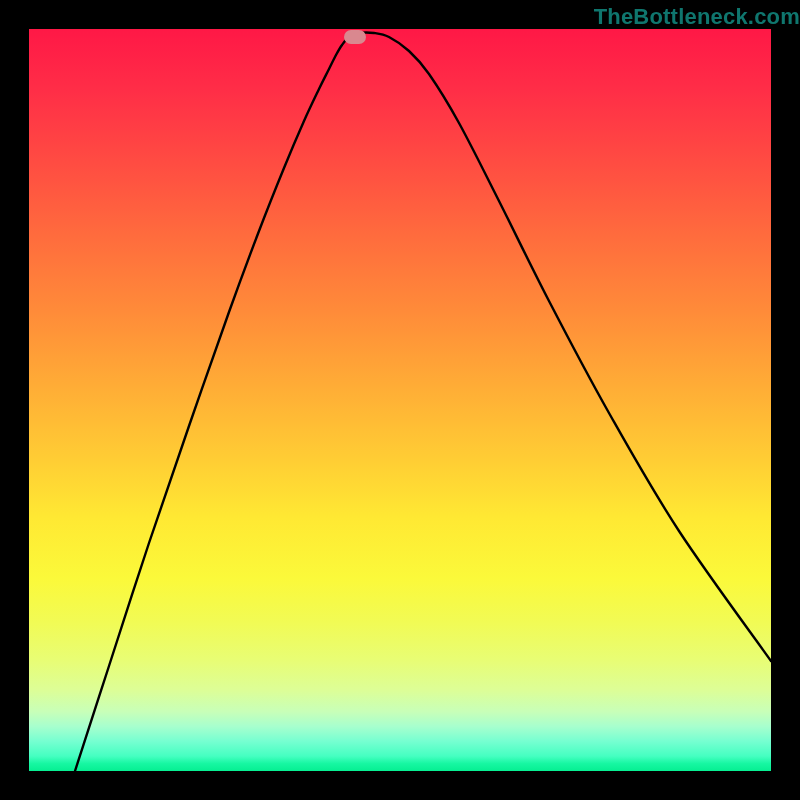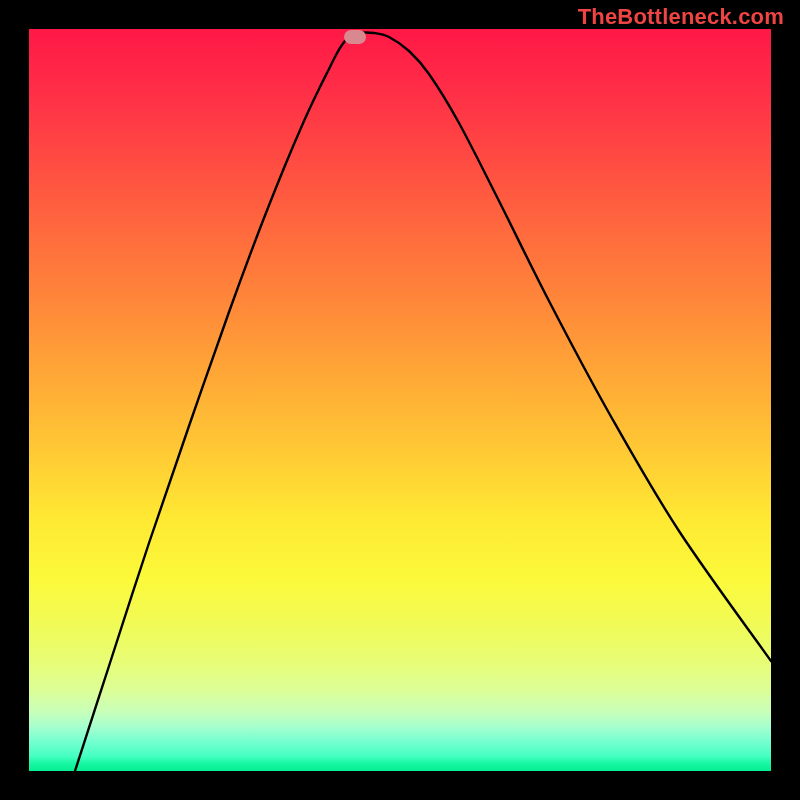--- a/index.html
+++ b/index.html
@@ -7,22 +7,22 @@
     width: 800px;
     height: 800px;
     background: #000000;
     position: relative;
     overflow: hidden;
     font-family: Arial, Helvetica, sans-serif;
   }
   .watermark {
     position: absolute;
     top: 4px;
-    right: 16px;
-    color: #ef4444;
+    right: 0;
+    color: #0f766e;
     font-size: 22px;
     font-weight: 600;
     z-index: 10;
     letter-spacing: 0.2px;
   }
   .plot-area {
     position: absolute;
     left: 29px;
     top: 29px;
     width: 742px;

